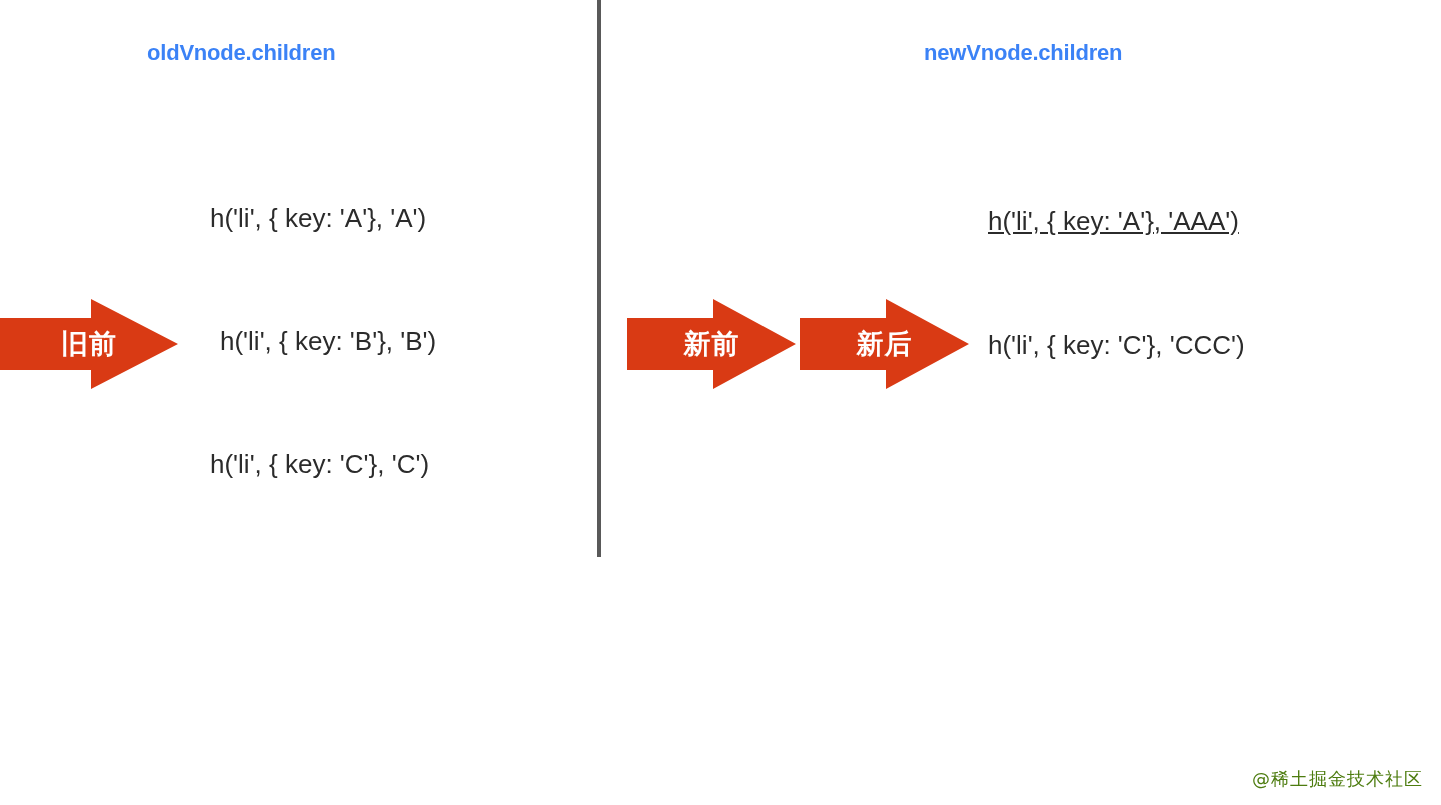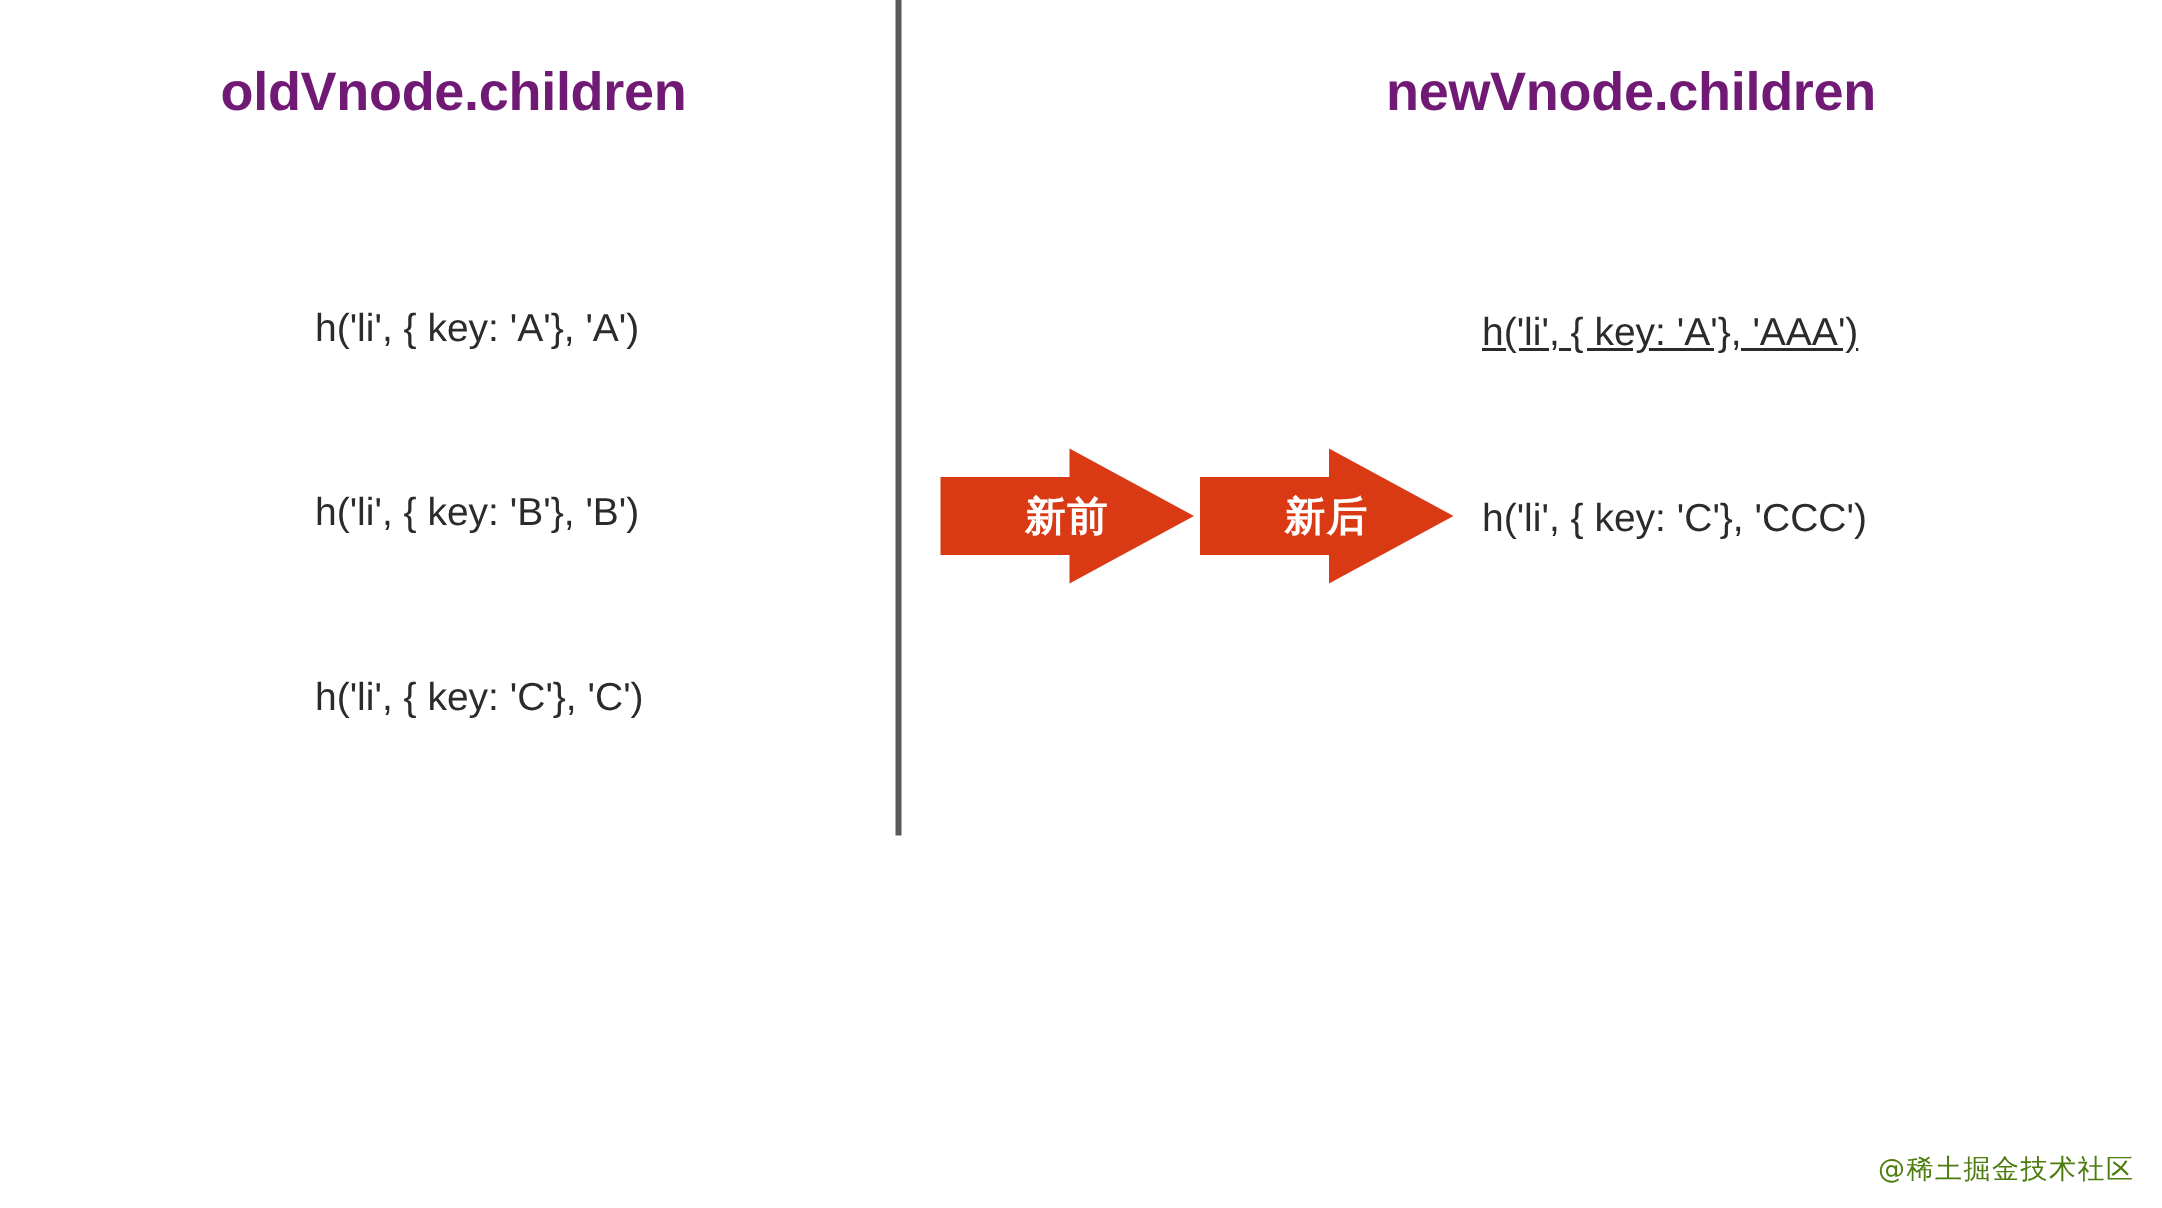--- a/index.html
+++ b/index.html
@@ -31,23 +31,23 @@
     left: 597px;
     top: 0px;
     width: 4px;
     height: 557px;
     background: #595959;
   }
 
   
   .col-title {
     position: absolute;
-    font-size: 36px;
+    font-size: 22px;
     font-weight: bold;
-    color: #701a75;
+    color: #3b82f6;
     letter-spacing: -0.2px;
     white-space: nowrap;
   }
   .title-old {
     left: 147px;
     top: 40px;
   }
   .title-new {
     left: 888px;
     top: 40px;
@@ -57,21 +57,21 @@
   
   .code-line {
     position: absolute;
     font-size: 26px;
     font-weight: 400;
     color: #2b2b2b;
     white-space: pre;
     letter-spacing: 0px;
   }
   .code-old-a { left: 210px; top: 203px; }
-  .code-old-b { left: 210px; top: 326px; }
+  .code-old-b { left: 220px; top: 326px; }
   .code-old-c { left: 210px; top: 449px; }
   .code-new-a { left: 988px; top: 206px; text-decoration: underline; }
   .code-new-c { left: 988px; top: 330px; }
 
   
   .arrow {
     position: absolute;
     display: block;
   }
   .arrow svg {
@@ -128,20 +128,26 @@
   <div class="code-line code-old-a">h('li', { key: 'A'}, 'A')</div>
 
   <div class="code-line code-old-b">h('li', { key: 'B'}, 'B')</div>
 
   <div class="code-line code-old-c">h('li', { key: 'C'}, 'C')</div>
 
   <div class="code-line code-new-a">h('li', { key: 'A'}, 'AAA')</div>
 
   <div class="code-line code-new-c">h('li', { key: 'C'}, 'CCC')</div>
 
+  <div class="arrow arrow-old-before">
+    <svg width="178" height="90" viewBox="0 0 178 90">
+      <polygon points="0,19 91,19 91,0 178,45 91,90 91,71 0,71" fill="#D93A14"></polygon>
+    </svg>
+    <div class="arrow-label shift-left">旧前</div>
+  </div>
 
 
   <div class="arrow arrow-new-before">
     <svg width="169" height="90" viewBox="0 0 169 90">
       <polygon points="0,19 86,19 86,0 169,45 86,90 86,71 0,71" fill="#D93A14"></polygon>
     </svg>
     <div class="arrow-label shift-left">新前</div>
   </div>
 
   <div class="arrow arrow-new-after">

